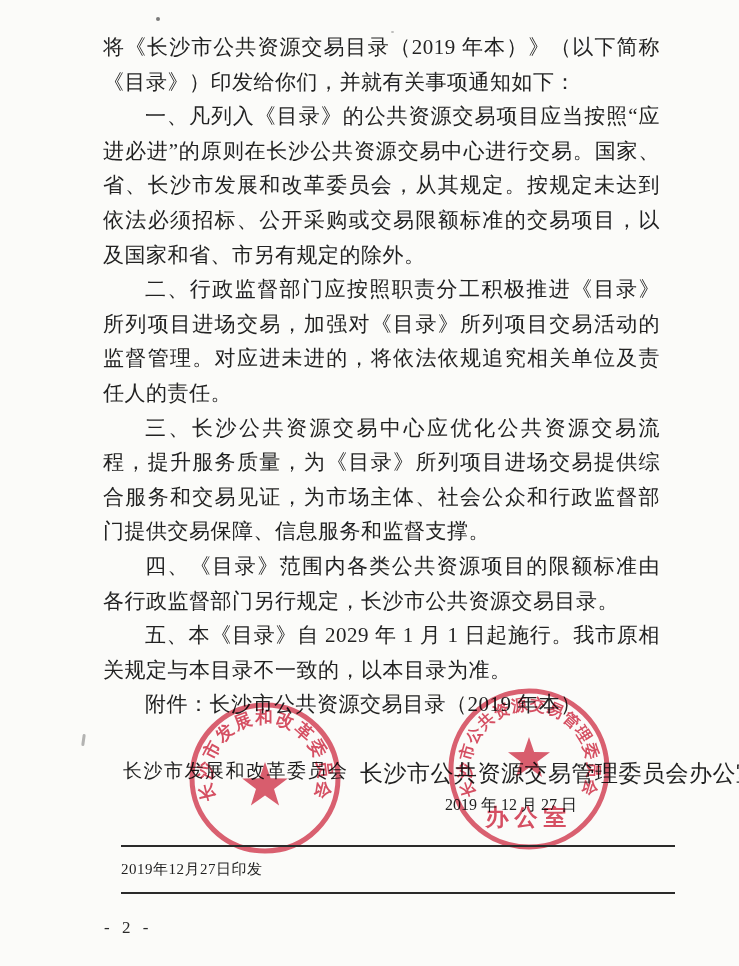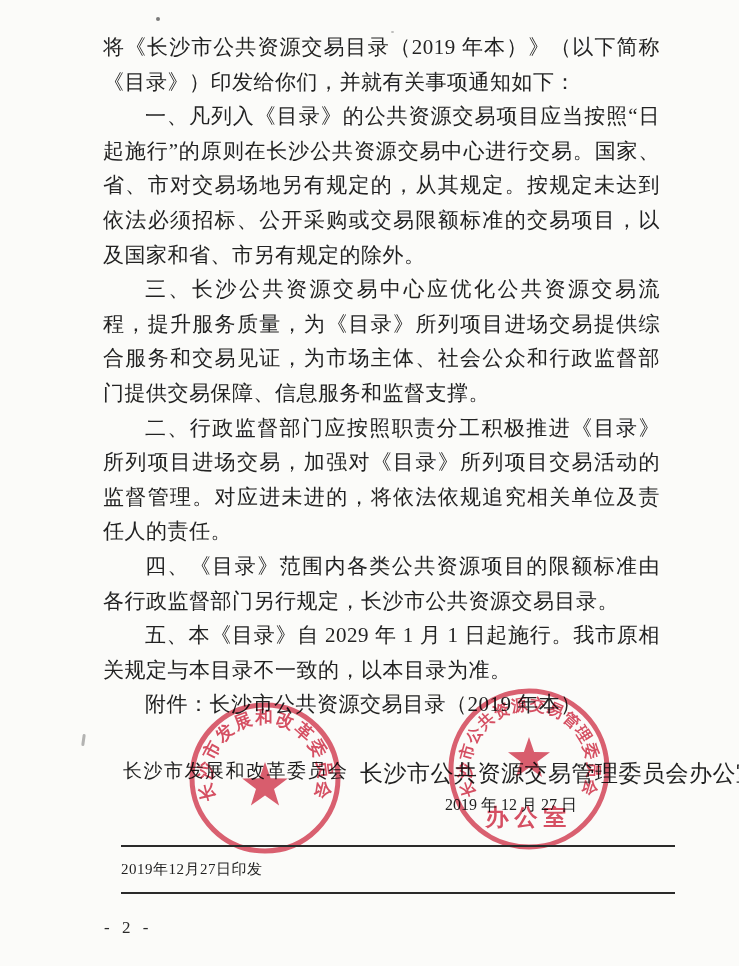--- a/index.html
+++ b/index.html
@@ -77,23 +77,23 @@
 <body>
 
 <div class="page">
 
   <div class="artifact artifact-dot-top"></div>
   <div class="artifact artifact-dot-small"></div>
   <div class="artifact artifact-smudge"></div>
 
   <div class="doc-body">
     <p>将《长沙市公共资源交易目录（2019 年本）》（以下简称《目录》）印发给你们，并就有关事项通知如下：</p>
-    <p class="indent">一、凡列入《目录》的公共资源交易项目应当按照“日起施行”的原则在长沙公共资源交易中心进行交易。国家、省、市对交易场地另有规定的，从其规定。按规定未达到依法必须招标、公开采购或交易限额标准的交易项目，以及国家和省、市另有规定的除外。</p>
+    <p class="indent">一、凡列入《目录》的公共资源交易项目应当按照“应进必进”的原则在长沙公共资源交易中心进行交易。国家、省、长沙市发展和改革委员会，从其规定。按规定未达到依法必须招标、公开采购或交易限额标准的交易项目，以及国家和省、市另有规定的除外。</p>
+    <p class="indent">二、行政监督部门应按照职责分工积极推进《目录》所列项目进场交易，加强对《目录》所列项目交易活动的监督管理。对应进未进的，将依法依规追究相关单位及责任人的责任。</p>
     <p class="indent">三、长沙公共资源交易中心应优化公共资源交易流程，提升服务质量，为《目录》所列项目进场交易提供综合服务和交易见证，为市场主体、社会公众和行政监督部门提供交易保障、信息服务和监督支撑。</p>
-    <p class="indent">二、行政监督部门应按照职责分工积极推进《目录》所列项目进场交易，加强对《目录》所列项目交易活动的监督管理。对应进未进的，将依法依规追究相关单位及责任人的责任。</p>
     <p class="indent">四、《目录》范围内各类公共资源项目的限额标准由各行政监督部门另行规定，长沙市公共资源交易目录。</p>
     <p class="indent">五、本《目录》自 2029 年 1 月 1 日起施行。我市原相关规定与本目录不一致的，以本目录为准。</p>
     <p class="attachment">附件：长沙市公共资源交易目录（2019 年本）</p>
   </div>
 
   <div class="sig-left">长沙市发展和改革委员会</div>
   <div class="sig-right">长沙市公共资源交易管理委员会办公室</div>
   <div class="sig-date">2019 年 12 月 27 日</div>
 
   <svg class="seal seal-left" width="158" height="158" viewBox="0 0 158 158">

